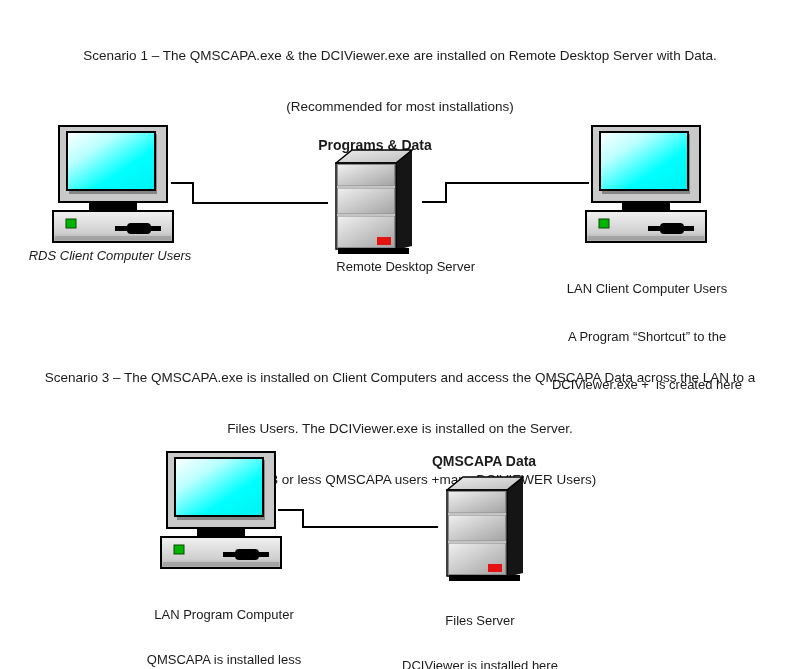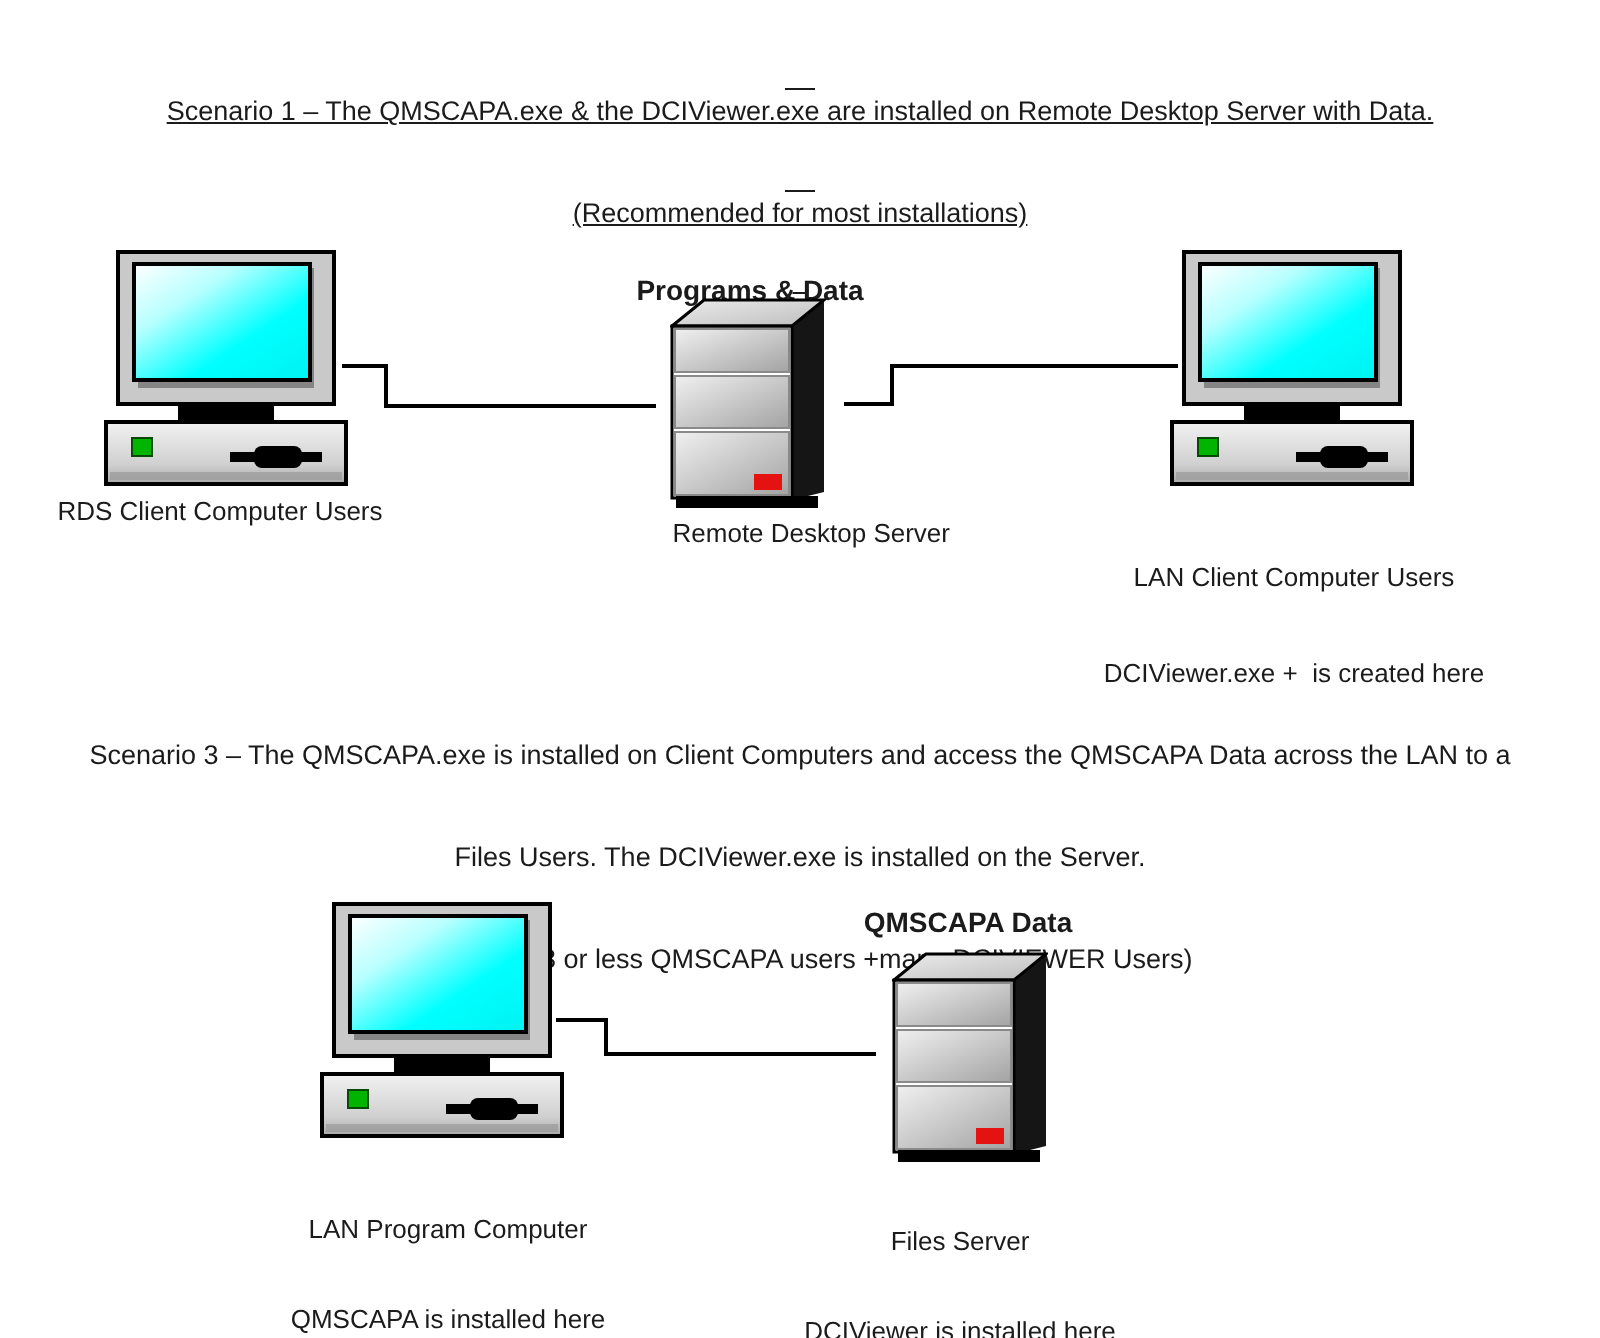--- a/index.html
+++ b/index.html
@@ -43,21 +43,21 @@
       </linearGradient>
     </defs>
   </svg>
 
   <svg class="wires" width="800" height="669">
     <polyline points="171,183 193,183 193,203 328,203" fill="none" stroke="#000" stroke-width="2"></polyline>
     <polyline points="422,202 446,202 446,183 589,183" fill="none" stroke="#000" stroke-width="2"></polyline>
     <polyline points="278,510 303,510 303,527 438,527" fill="none" stroke="#000" stroke-width="2"></polyline>
   </svg>
 
-  <div class="abs heading" style="top:13px;text-decoration:underline;">
+  <div class="abs heading" style="top:13px;">
     <div>Scenario 1 – The QMSCAPA.exe &amp; the DCIViewer.exe are installed on Remote Desktop Server with Data.</div>
     <div>(Recommended for most installations)</div>
   </div>
 
   <div class="abs boldhdr" style="left:275px;top:100px;width:200px;">
     <div>Programs &amp; Data</div>
   </div>
 
   <svg class="abs" style="left:52px;top:125px;" width="122" height="118" viewBox="0 0 122 118">
     <rect x="7" y="1" width="108" height="76" fill="#c9c9c9" stroke="#000" stroke-width="2"></rect>
@@ -87,24 +87,25 @@
     <rect x="17" y="9" width="88" height="60" fill="#858585"></rect>
     <rect x="15" y="7" width="88" height="58" fill="url(#g-screen)" stroke="#000" stroke-width="2"></rect>
     <rect x="37" y="77" width="48" height="9" fill="#000"></rect>
     <rect x="1" y="86" width="120" height="31" fill="url(#g-case)" stroke="#000" stroke-width="2"></rect>
     <rect x="3" y="111" width="116" height="4" fill="#9a9a9a" opacity="0.7"></rect>
     <rect x="14" y="94" width="10" height="9" fill="#00b400" stroke="#084908"></rect>
     <rect x="63" y="101" width="46" height="5" fill="#000"></rect>
     <rect x="75" y="98" width="24" height="11" rx="4" fill="#000"></rect>
   </svg>
 
-  <div class="abs lbl" style="left:10px;top:248px;width:200px;">RDS Client Computer Users</div>
+  <div class="abs lbl" style="left:10px;top:248px;width:200px;font-style:italic;">RDS Client Computer Users</div>
   <div class="abs lbl" style="left:275px;top:259px;width:200px;text-align:right;">Remote Desktop Server</div>
   <div class="abs lbl" style="left:547px;top:249px;width:200px;">
     <div>LAN Client Computer Users</div>
+    <div>A Program “Shortcut” to the</div>
     <div>DCIViewer.exe +  is created here</div>
   </div>
 
   <div class="abs heading" style="top:335px;">
     <div>Scenario 3 – The QMSCAPA.exe is installed on Client Computers and access the QMSCAPA Data across the LAN to a</div>
     <div>Files Users. The DCIViewer.exe is installed on the Server.</div>
     <div>(Limited to 3 or less QMSCAPA users +many DCIVIEWER Users)</div>
   </div>
 
   <div class="abs boldhdr" style="left:384px;top:452px;width:200px;">QMSCAPA Data</div>
@@ -127,21 +128,21 @@
     <polygon points="1,14 17,1 77,1 61,14" fill="url(#g-top)" stroke="#000" stroke-width="1.5"></polygon>
     <rect x="1" y="14" width="60" height="86" fill="url(#g-front)" stroke="#000" stroke-width="1.5"></rect>
     <rect x="2.5" y="15.5" width="57" height="21.5" fill="url(#g-sec)" stroke="#8a8a8a" stroke-width="1"></rect>
     <rect x="2.5" y="39" width="57" height="26" fill="url(#g-sec)" stroke="#8a8a8a" stroke-width="1"></rect>
     <rect x="2.5" y="67" width="57" height="31.5" fill="url(#g-sec)" stroke="#8a8a8a" stroke-width="1"></rect>
     <rect x="42" y="88" width="14" height="8" fill="#e51212"></rect>
   </svg>
 
   <div class="abs lbl2" style="left:114px;top:577px;width:220px;">
     <div>LAN Program Computer</div>
-    <div>QMSCAPA is installed here</div>
+    <div>QMSCAPA is installed less</div>
     
     
   </div>
   <div class="abs lbl2" style="left:380px;top:583px;width:200px;">
     <div>Files Server</div>
     <div>DCIViewer is installed here</div>
   </div>
 
 </div>
 

